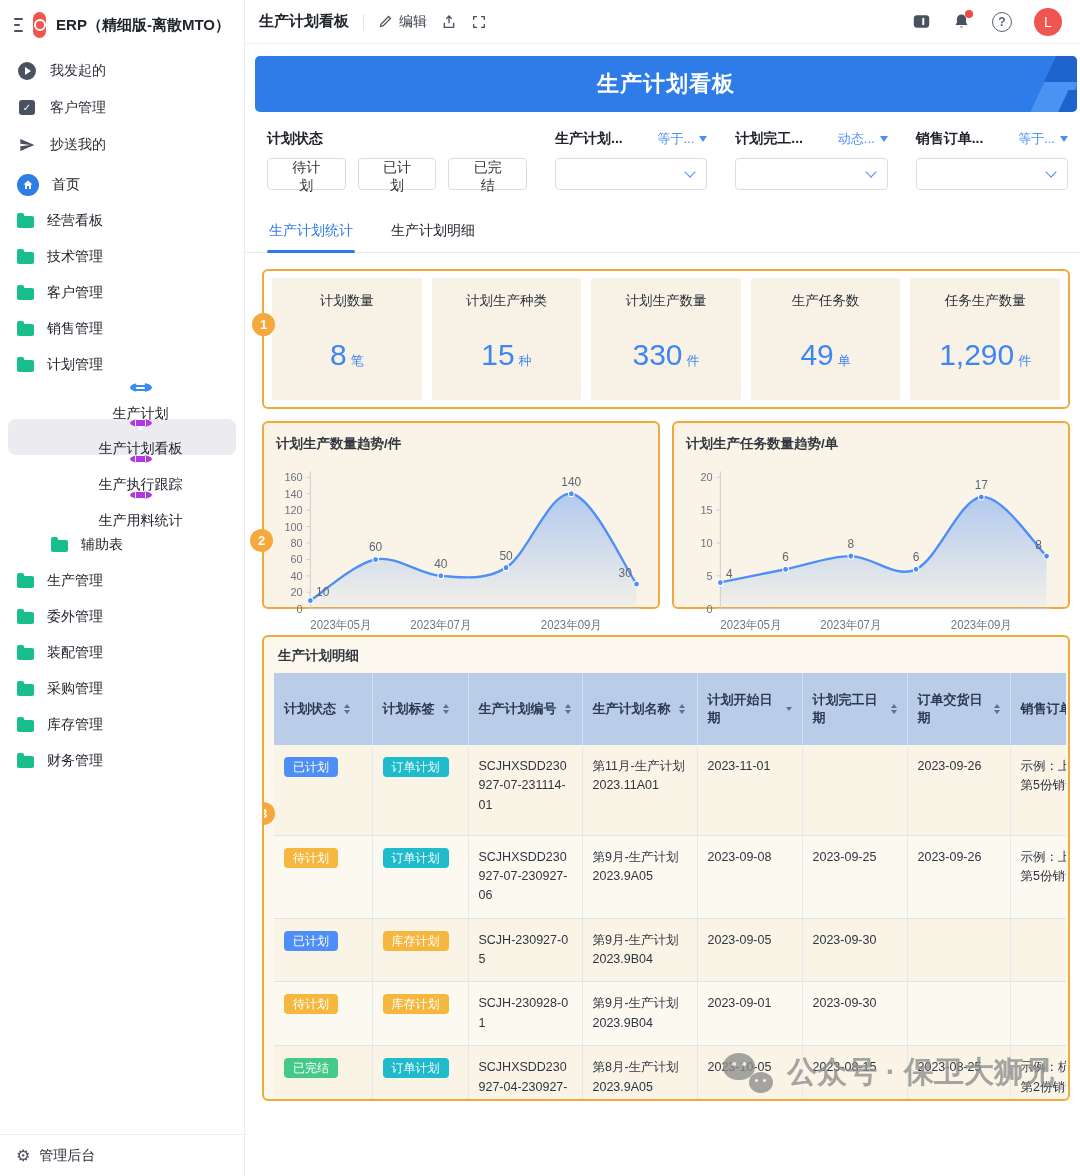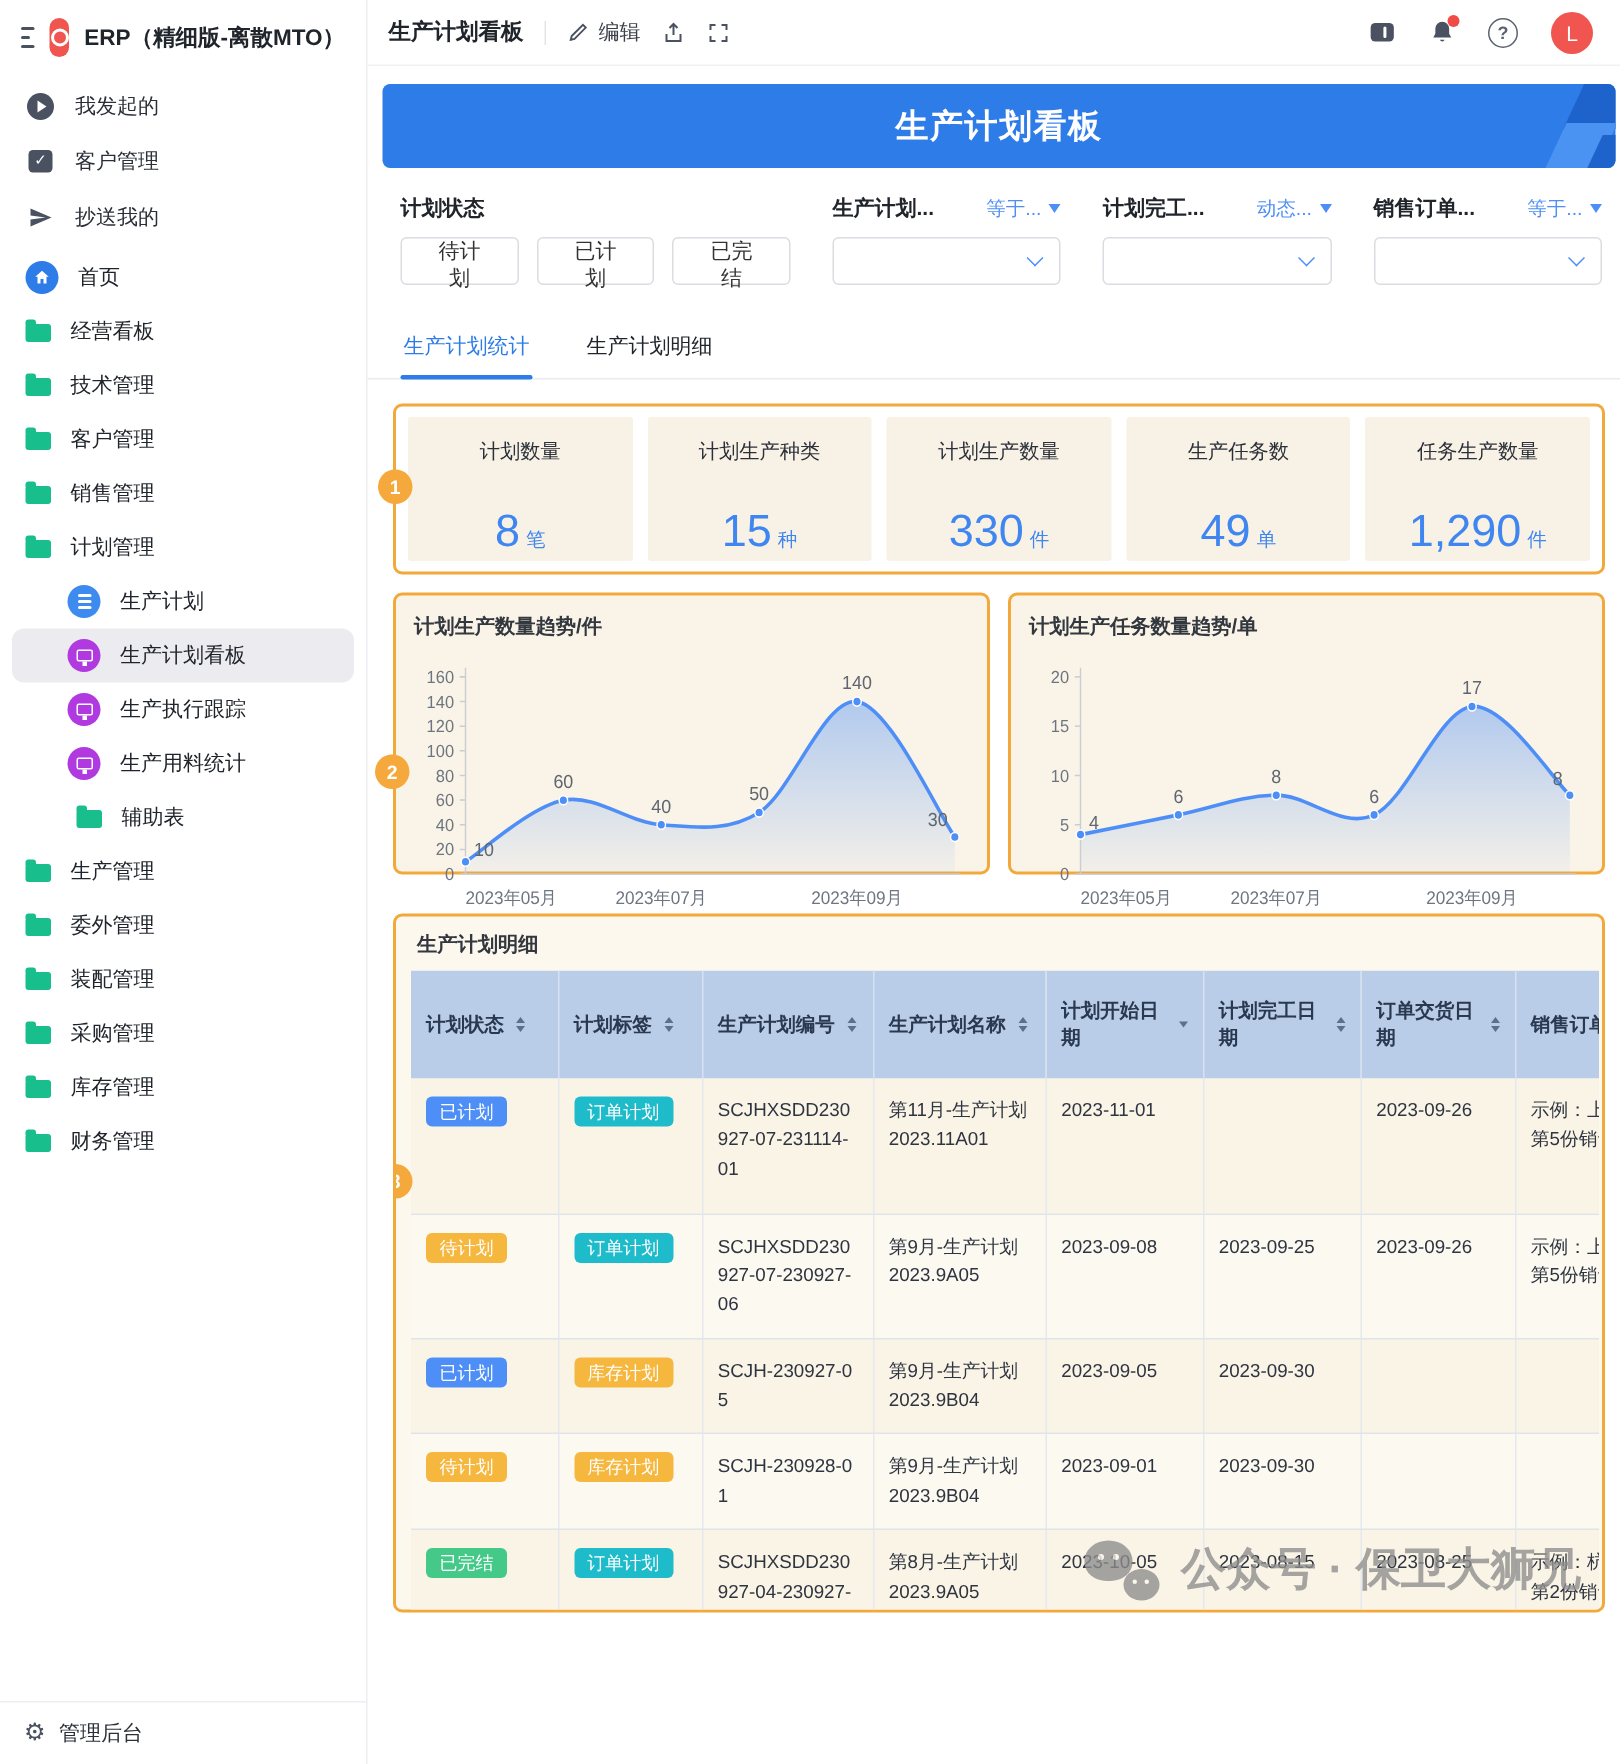--- a/index.html
+++ b/index.html
@@ -21,21 +21,21 @@
   .play-circle { width:18px; height:18px; border-radius:50%; background:#4a5160; position:relative; }
   .play-circle::after { content:""; position:absolute; left:7px; top:5px; border-left:6px solid #fff; border-top:4px solid transparent; border-bottom:4px solid transparent; }
   .task-box { width:16px; height:15px; background:#4a5160; border-radius:3px; color:#fff; font-size:10px; display:flex; align-items:center; justify-content:center; line-height:1; }
   .search-row { display:flex; align-items:center; gap:8px; padding:8px 14px 10px 14px; }
   .search-box { flex:1; height:30px; background:#f1f2f5; border-radius:15px; display:flex; align-items:center; gap:7px; padding:0 12px; }
   .search-box input { border:0; outline:0; background:transparent; font-size:13px; color:#333; width:130px; font-family:inherit; }
   .search-box input::placeholder { color:#9aa3ad; }
   .plus-btn { width:28px; height:28px; border:1px solid #d9dce1; border-radius:7px; background:#fff; color:#5a6270; font-size:17px; line-height:1; display:flex; align-items:center; justify-content:center; cursor:pointer; }
   .menu { flex:1; overflow:hidden; padding-top:2px; }
   .m-item { display:flex; align-items:center; gap:13px; height:36px; margin:0 8px; padding-left:9px; border-radius:8px; font-size:14px; color:#20242b; cursor:pointer; }
-  .m-item.sub { padding-left:37px; }
+  .m-item.sub { padding-left:37px;flex-direction:column; }
   .m-item.sub2 { padding-left:43px; }
   .m-item.selected { background:#ececf0; }
   .folder-icon { width:17px; height:12px; background:#19be8d; border-radius:2px; position:relative; margin-top:2px; }
   .folder-icon::before { content:""; position:absolute; top:-3px; left:0; width:7px; height:4px; background:#19be8d; border-radius:2px 2px 0 0; }
   .circ { width:22px; height:22px; border-radius:50%; display:flex; align-items:center; justify-content:center; }
   .circ.blue { background:#2e7ce8; }
   .circ.doc { background:#3e8bf0; }
   .circ.purple { background:#b03ae0; }
   .doc-lines { display:flex; flex-direction:column; gap:2px; }
   .doc-lines b { width:9px; height:1.8px; background:#fff; border-radius:1px; display:block; }
@@ -81,21 +81,21 @@
 
   .tabs { display:flex; gap:34px; margin-top:22px; padding-left:22px; border-bottom:1px solid #e8eaee; }
   .tab { font-size:14px; color:#20242b; padding:10px 2px 12px 2px; cursor:pointer; position:relative; }
   .tab.active { color:#2e7ce8; }
   .tab.active::after { content:""; position:absolute; left:0; right:0; bottom:-1px; height:3px; border-radius:2px; background:#2e7ce8; }
 
   .section { margin:0 10px 0 17px; border:2px solid #f2a93b; border-radius:6px; background:#fff; }
   .num-badge { position:absolute; left:-12px; width:23px; height:23px; border-radius:50%; background:#f5a83c; color:#fff; font-size:13px; font-weight:bold; display:flex; align-items:center; justify-content:center; z-index:6; }
 
   .stats-wrap { margin-top:16px; padding:7px 8px; display:flex; gap:10px; position:relative; }
-  .stat-card { flex:1; background:#f8f2e6; border-radius:2px; height:96px; text-align:center; }
+  .stat-card { flex:1; background:#f8f2e6; border-radius:2px; height:122px; text-align:center; }
   .stat-label { font-size:13.5px; color:#2a2f38; margin-top:14px; }
   .stat-val { margin-top:28px; color:#4086f0; }
   .stat-num { font-size:30px; }
   .stat-unit { font-size:13px; margin-left:4px; }
 
   .charts-row { display:flex; gap:12px; margin:12px 10px 0 17px; position:relative; }
   .chart-card { flex:1; border:2px solid #f2a93b; border-radius:6px; background:#faf4e8; height:188px; padding:12px 10px 6px 12px; }
   .chart-title { font-size:13.5px; font-weight:bold; color:#33383f; margin-bottom:2px; }
   .chart-svg { width:100%; height:180px; overflow:visible; display:block; }
 

